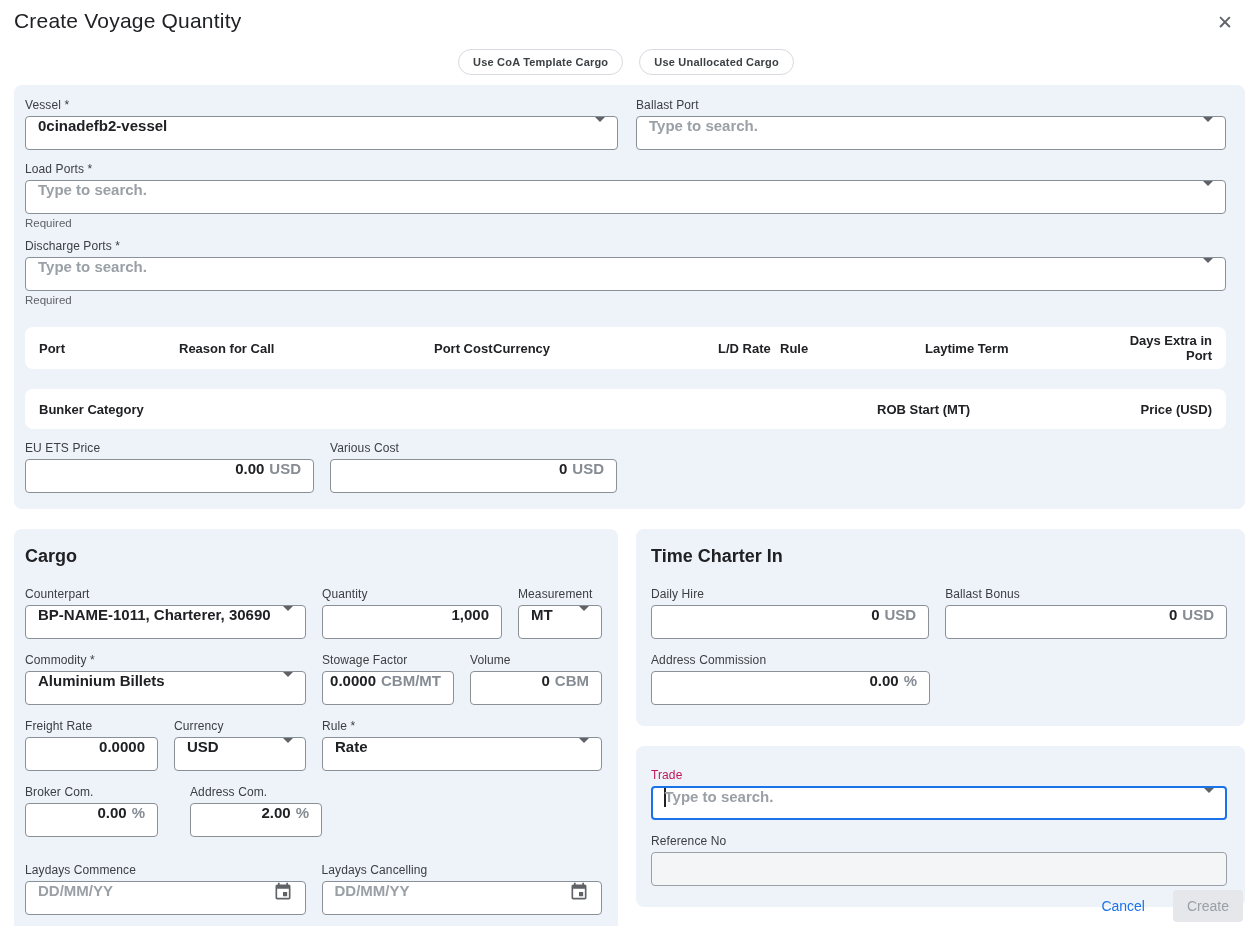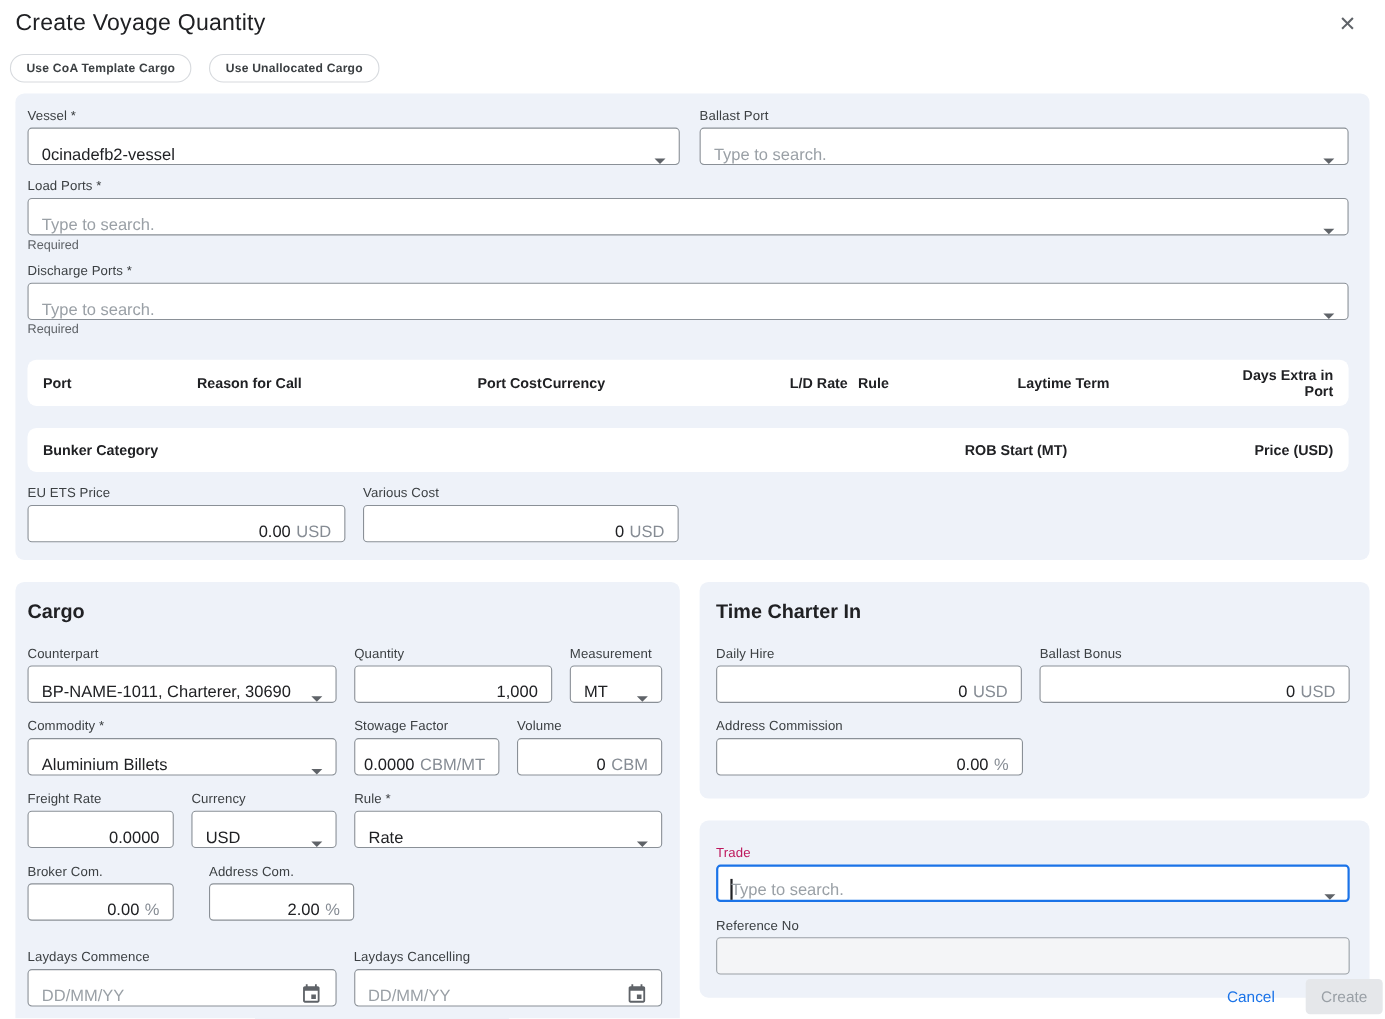--- a/index.html
+++ b/index.html
@@ -6,34 +6,34 @@
   html,body { width:1259px; height:926px; background:#fff;
     font-family:"Liberation Sans", sans-serif; color:#202124; }
   .dialog { position:relative; width:1259px; height:926px; background:#fff; overflow:hidden; }
 
   
   .title-row { display:flex; justify-content:space-between; align-items:flex-start; padding:9px 22px 0 14px; }
   .dlg-title { font-size:21px; font-weight:500; color:#202124; letter-spacing:.2px; }
   .close-btn { font-size:19px; color:#5f6368; cursor:pointer; line-height:1; padding:4px; }
 
   
-  .chips-row { display:flex; gap:16px; padding:13px 16px 0 9px; }
+  .chips-row { display:flex; gap:16px; padding:13px 16px 0 9px;justify-content:center; }
   .chip { border:1px solid #d7dade; border-radius:14px; padding:6px 14px; font-size:11px;
     font-weight:700; color:#3c4043; background:#fff; cursor:pointer; letter-spacing:.2px; }
 
   
   .panel { background:#eef2f9; border-radius:8px; }
   .panel-top { margin:10px 14px 0; padding:13px 19px 16px 11px; }
 
   .field-label { font-size:12px; color:#3c4043; margin-bottom:4px; letter-spacing:.1px; }
   .field-label.blue { color:#be185d; }
   .helper { font-size:11.5px; color:#5f6368; margin-top:3px; }
 
   .ibox { height:34px; background:#fff; border:1px solid #8a9097; border-radius:4px;
-    display:flex; align-items:flex-end; padding:0 12px; font-size:15px; color:#202124; }
+    display:flex; align-items:flex-start; padding:0 12px; font-size:15px; color:#202124;font-weight:bold; }
   .ibox.num { justify-content:flex-end; gap:5px; }
   .ibox .ph { color:#9aa0a6; }
   .ibox .unit { color:#868c94; }
   .ibox .val { color:#202124; }
   .arrow { margin-left:auto; width:0; height:0; border-left:5px solid transparent;
     border-right:5px solid transparent; border-top:5px solid #5f6368; flex:none; }
   .ibox.focused { border:2px solid #1a73e8; padding:0 11px; }
   .caret { width:1.5px; height:19px; background:#202124; margin-right:-1px; flex:none; }
   .ibox.grayfill { background:#f4f5f7; border-color:#9aa0a6; }
 
@@ -57,21 +57,21 @@
   .panel-tc { padding:13px 18px 21px 15px; }
   .panel-trade { margin-top:20px; padding:22px 18px 21px 15px; }
   .sec-title { font-size:18px; font-weight:700; color:#202124; margin:4px 0 20px; }
 
   .w281{width:281px;} .w180{width:180px;} .w133{width:133px;} .w132{width:132px;}
 
   
   .cal { margin-left:auto; flex:none; display:flex; }
 
   
-  .footer { position:absolute; right:2px; bottom:4px; display:flex; align-items:center; gap:16px; }
+  .footer { position:absolute; right:16px; bottom:4px; display:flex; align-items:center; gap:16px; }
   .btn-cancel { color:#1a73e8; font-size:14px; font-weight:500; background:none; border:none;
     padding:8px 12px; cursor:pointer; font-family:inherit; }
   .btn-create { color:#9aa0a6; font-size:14px; font-weight:500; background:#e5e7ea; border:none;
     border-radius:4px; padding:8px 14px; font-family:inherit; }
 </style>
 </head>
 <body>
 
 <div class="dialog">
 

